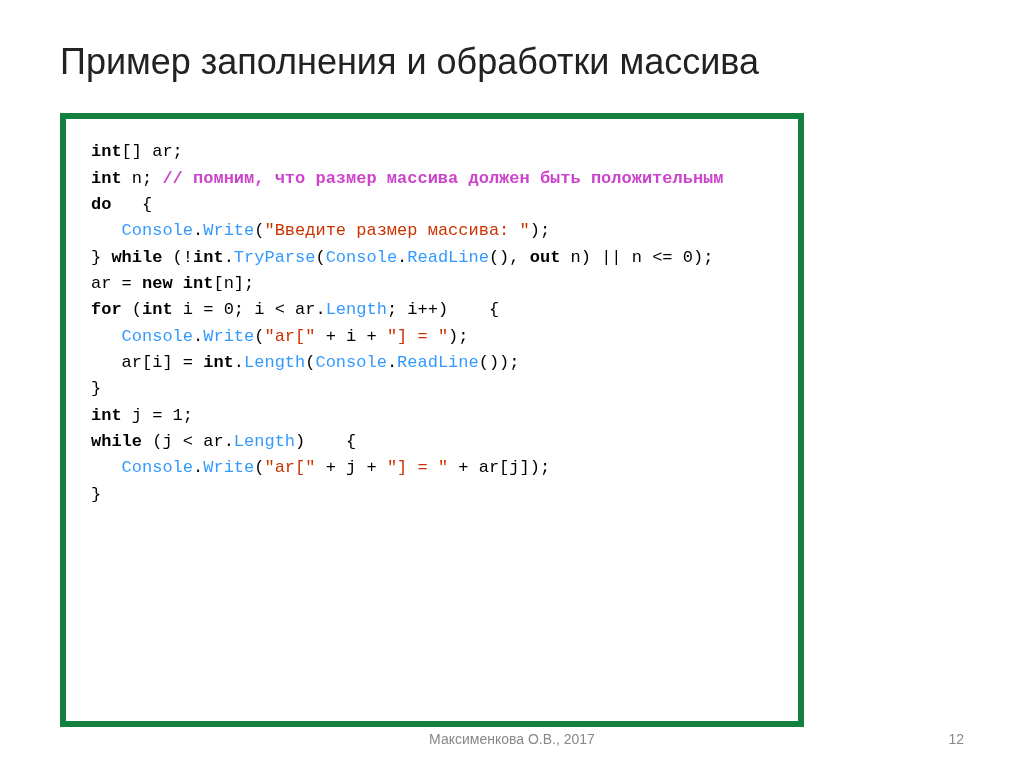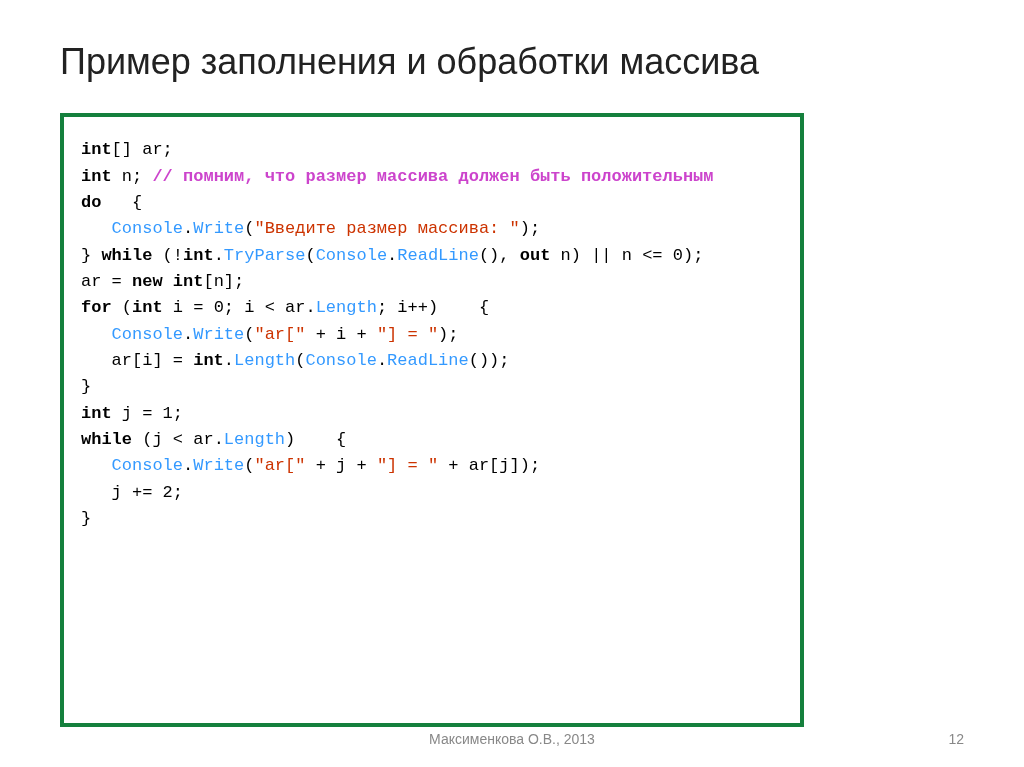--- a/index.html
+++ b/index.html
@@ -28,22 +28,22 @@
 
     .title {
       font-size: 36px;
       font-weight: normal;
       color: #222222;
       line-height: 1.2;
       margin-bottom: 30px;
     }
 
     .code-block {
-      border: 4px solid #15803d;
-      padding: 20px 17px;
+      border: 6px solid #15803d;
+      padding: 20px 25px;
       background: #ffffff;
       flex: 1;
     }
 
     .code-content {
       font-family: 'Courier New', Courier, monospace;
       font-size: 17px;
       line-height: 1.55;
     }
 
@@ -128,26 +128,25 @@
       <span class="code-line"><span class="normal">   ar[i] = </span><span class="kw">int</span><span class="normal">.</span><span class="cls">Length</span><span class="normal">(</span><span class="cls">Console</span><span class="normal">.</span><span class="cls">ReadLine</span><span class="normal">());</span></span>
 
       <span class="code-line"><span class="normal">}</span></span>
 
       <span class="code-line"><span class="kw">int</span><span class="normal"> j = 1;</span></span>
 
       <span class="code-line"><span class="kw">while</span><span class="normal"> (j &lt; ar.</span><span class="cls">Length</span><span class="normal">)    {</span></span>
 
       <span class="code-line"><span class="normal">   </span><span class="cls">Console</span><span class="normal">.</span><span class="cls">Write</span><span class="normal">(</span><span class="str">"ar["</span><span class="normal"> + j + </span><span class="str">"] = "</span><span class="normal"> + ar[j]);</span></span>
 
-      <span class="code-line"><span class="normal">   j += 2;</span></span>
 
       <span class="code-line"><span class="normal">}</span></span>
 
     </div>
   </div>
 
 </div>
 
 <div class="footer">
-  <span class="footer-text">Максименкова О.В., 2013</span>
+  <span class="footer-text">Максименкова О.В., 2017</span>
 </div>
 
 <div class="page-number">12</div>
 
 </body></html>

